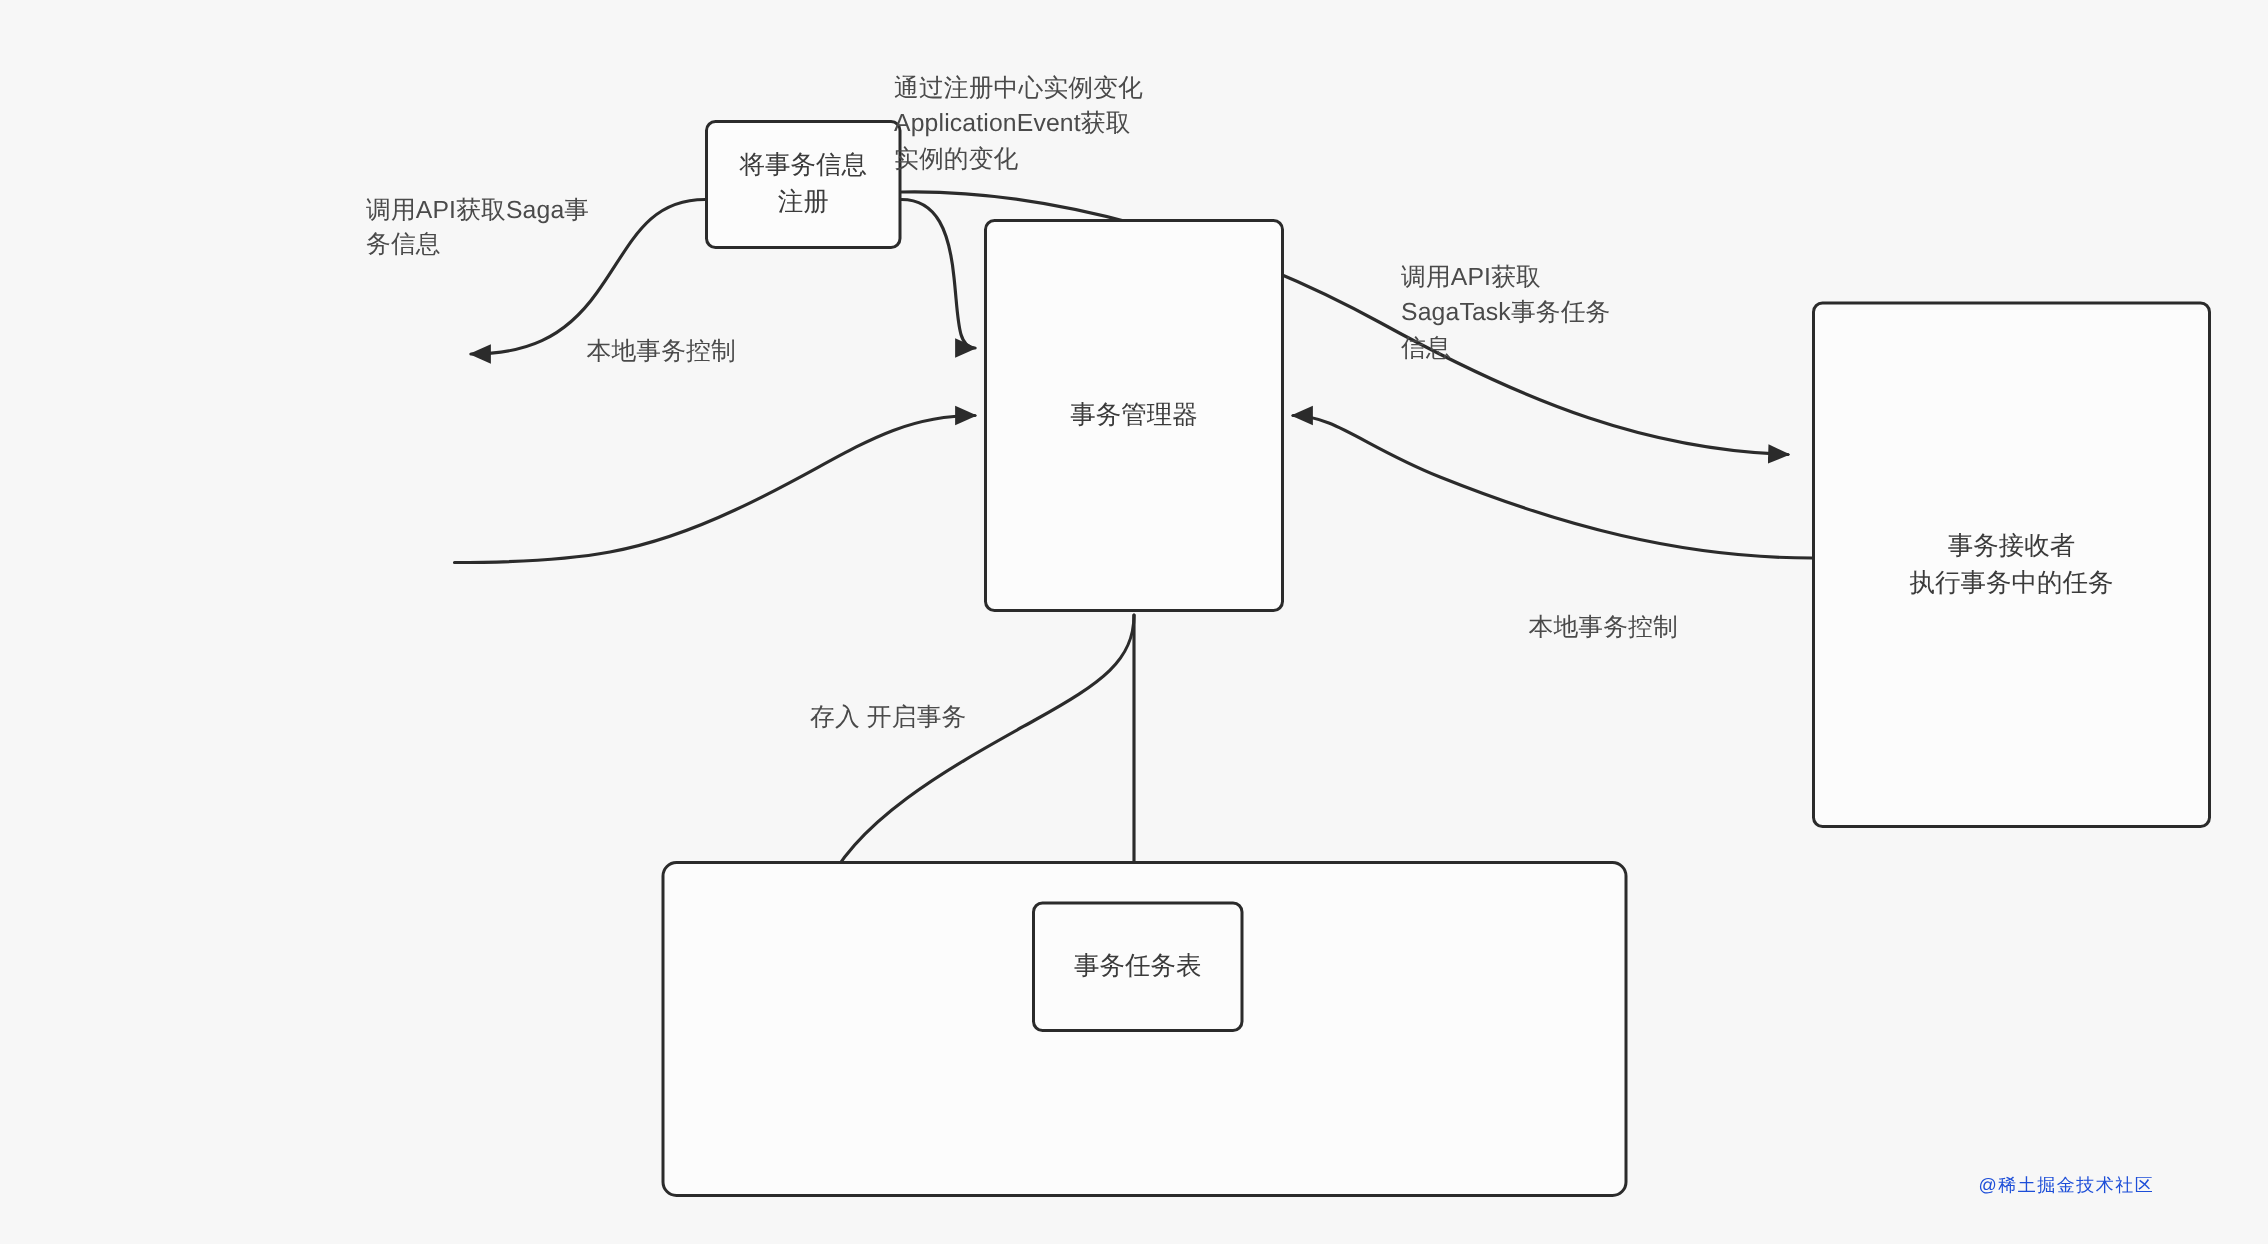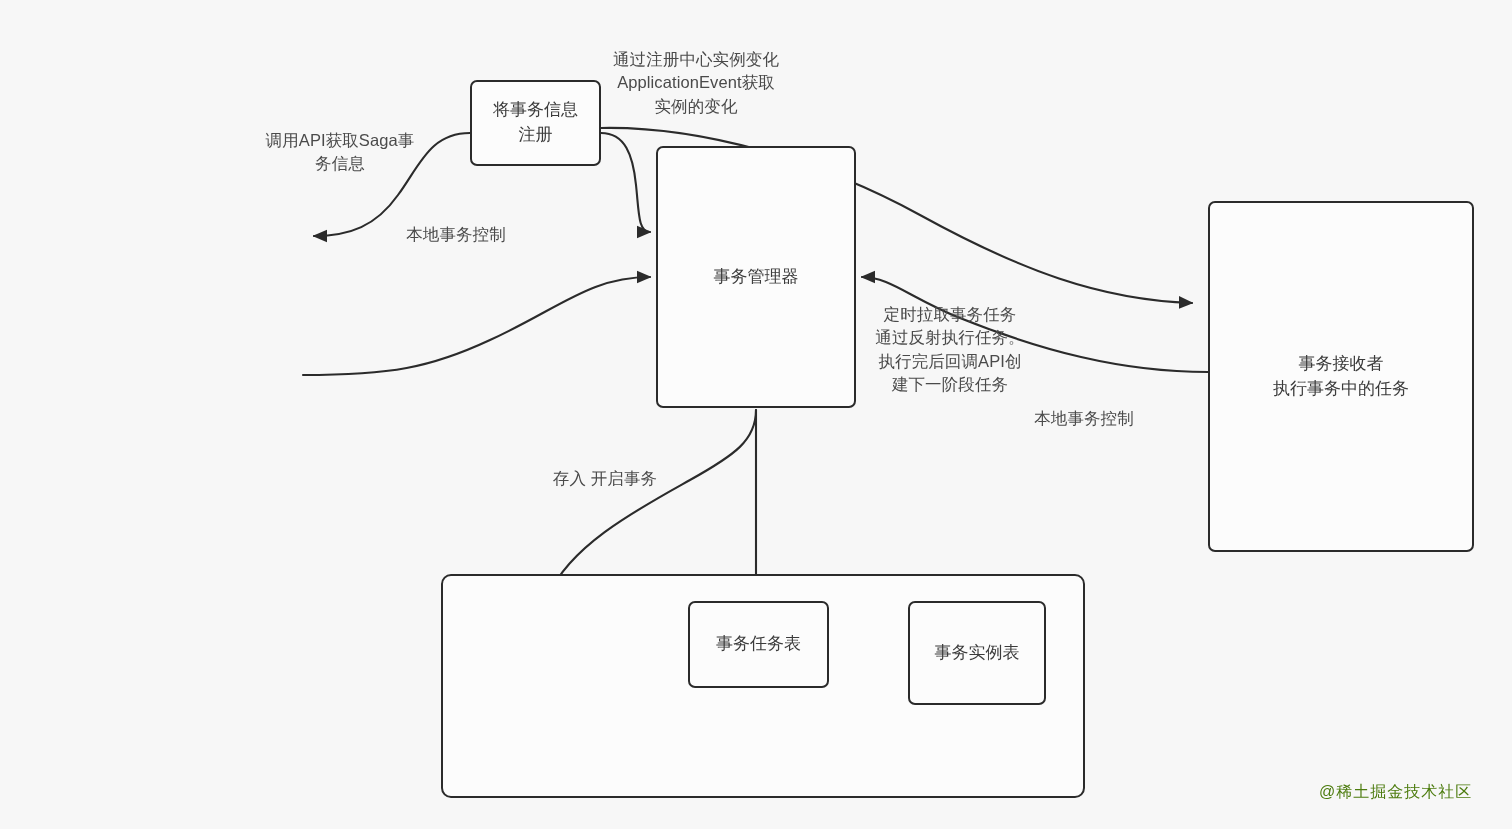--- a/index.html
+++ b/index.html
@@ -40,28 +40,28 @@
   .node.container {
     border-radius: 10px;
     align-items: flex-start;
     justify-content: flex-start;
   }
   .edge-label {
     position: absolute;
     color: #4a4a4a;
     font-size: 16.5px;
     line-height: 1.42;
-    text-align: center;
+    text-align: left;
     white-space: pre-line;
     letter-spacing: 0.1px;
   }
   .watermark {
     position: absolute;
-    color: #4d7c0f;
-    font-size: 16px;
+    color: #1d4ed8;
+    font-size: 12px;
     letter-spacing: 1px;
     white-space: nowrap;
   }
   .edge-path {
     fill: none;
     stroke: #2b2b2b;
     stroke-width: 2.1px;
     stroke-linecap: round;
     stroke-linejoin: round;
   }
@@ -100,37 +100,35 @@
   <div class="node" style="left:1208px; top:201px; width:266px; height:351px;">事务接收者
 执行事务中的任务</div>
 
   <div class="node" style="left:656px; top:146px; width:200px; height:262px;">事务管理器</div>
 
   <div class="node container" style="left:441px; top:574px; width:644px; height:224px;"></div>
 
 
   <div class="node" style="left:688px; top:601px; width:141px; height:87px;">事务任务表</div>
 
-  <div class="node" style="left:908px; top:601px; width:138px; height:104px;">事务实例表</div>
 
   <div class="edge-label" style="left:244px; top:129px; width:192px;">调用API获取Saga事
 务信息</div>
 
   <div class="edge-label" style="left:596px; top:48px; width:200px;">通过注册中心实例变化
 ApplicationEvent获取
 实例的变化</div>
 
   <div class="edge-label" style="left:391px; top:223px; width:130px;">本地事务控制</div>
 
 
+  <div class="edge-label" style="left:934px; top:174px; width:198px;">调用API获取
+SagaTask事务任务
+信息</div>
 
-  <div class="edge-label" style="left:860px; top:303px; width:180px;">定时拉取事务任务
-通过反射执行任务。
-执行完后回调API创
-建下一阶段任务</div>
 
   <div class="edge-label" style="left:1019px; top:407px; width:130px;">本地事务控制</div>
 
   <div class="edge-label" style="left:540px; top:467px; width:130px;">存入 开启事务</div>
 
   <div class="watermark" style="left:1319px; top:782px;">@稀土掘金技术社区</div>
 
 </div>
 
 </body></html>

